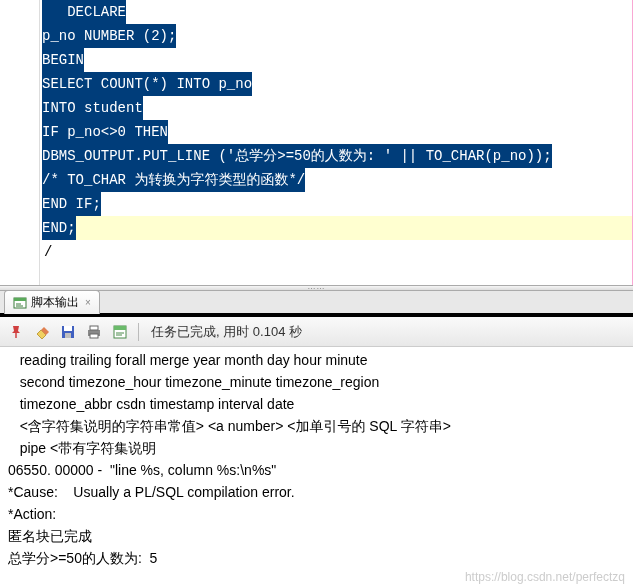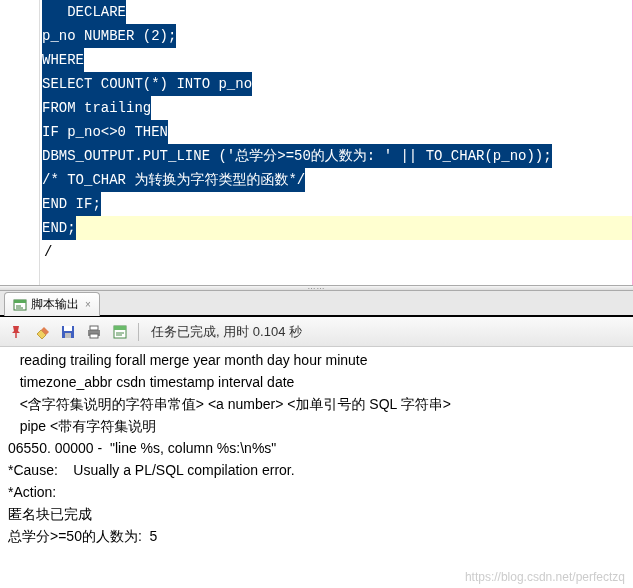--- a/index.html
+++ b/index.html
@@ -7,44 +7,44 @@
 .editor-pane { height: 285px; overflow: hidden; background: #fff; border-right: 1px solid #f9a8d4; }
 .gutter { float: left; width: 40px; background: #fff; border-right: 1px solid #ddd; height: 285px; }
 .code-area { margin-left: 40px; background: #fff; padding-left: 2px; position: relative; }
 .code-line { font-family: "Courier New", monospace; font-size: 14px; line-height: 24px; height: 24px; white-space: pre; }
 .sel { background: #003d7a; color: #fff; display: inline-block; height: 24px; }
 .cursor-line { background: #ffffd0; }
 .slash-line { font-family: "Courier New", monospace; font-size: 14px; line-height: 24px; height: 24px; padding-left: 2px; color: #000; }
 .splitter { height: 6px; background: linear-gradient(to bottom, #f5f5f5, #ddd); border-top: 1px solid #aaa; border-bottom: 1px solid #aaa; cursor: row-resize; display: flex; align-items: center; justify-content: center; }
 .splitter-dots { color: #888; font-size: 8px; letter-spacing: 1px; }
 .output-pane { height: 297px; display: flex; flex-direction: column; background: #fff; }
-.tab-bar { height: 26px; background: #e8e8e8; border-bottom: 2px solid #000000; display: flex; align-items: flex-end; padding-left: 4px; }
+.tab-bar { height: 26px; background: #e8e8e8; border-bottom: 4px solid #000000; display: flex; align-items: flex-end; padding-left: 4px; }
 .tab { background: linear-gradient(to bottom, #fff, #f0f0f0); border: 1px solid #aaa; border-bottom: none; border-radius: 4px 4px 0 0; padding: 3px 6px 3px 8px; display: flex; align-items: center; gap: 4px; height: 24px; margin-bottom: -1px; }
 .tab-icon { width: 14px; height: 14px; display: inline-flex; align-items: center; justify-content: center; }
 .tab-label { font-size: 12px; }
 .tab-close { color: #888; font-size: 10px; cursor: pointer; padding: 0 2px; }
 .toolbar { height: 30px; background: linear-gradient(to bottom, #fafafa, #e8e8e8); border-bottom: 1px solid #ccc; display: flex; align-items: center; padding: 0 6px; gap: 6px; }
 .tb-icon { width: 20px; height: 20px; display: inline-flex; align-items: center; justify-content: center; cursor: pointer; }
 .tb-sep { width: 1px; height: 18px; background: #bbb; margin: 0 2px; }
 .status-text { font-size: 13px; color: #333; margin-left: 4px; }
 .output-body { flex: 1; padding: 2px 8px; font-family: Liberation Sans, sans-serif; font-size: 14px; line-height: 22px; color: #000; overflow: hidden; background: #fff; }
 .out-line { white-space: pre; }
 .watermark { position: absolute; right: 8px; bottom: 4px; color: #ccc; font-size: 12px; font-family: Arial, sans-serif; margin-top: 37px; }
 </style>
 </head>
 <body>
 
 <div class="editor-pane">
   <div class="gutter"></div>
   <div class="code-area">
     <div class="code-line"><span class="sel">   DECLARE</span></div>
     <div class="code-line"><span class="sel">p_no NUMBER (2);</span></div>
-    <div class="code-line"><span class="sel">WHERE</span></div>
+    <div class="code-line"><span class="sel">BEGIN</span></div>
     <div class="code-line"><span class="sel">SELECT COUNT(*) INTO p_no</span></div>
-    <div class="code-line"><span class="sel">FROM trailing</span></div>
+    <div class="code-line"><span class="sel">INTO student</span></div>
     <div class="code-line"><span class="sel">IF p_no&lt;&gt;0 THEN</span></div>
     <div class="code-line"><span class="sel">DBMS_OUTPUT.PUT_LINE ('总学分&gt;=50的人数为: ' || TO_CHAR(p_no));</span></div>
     <div class="code-line"><span class="sel">/* TO_CHAR 为转换为字符类型的函数*/</span></div>
     <div class="code-line"><span class="sel">END IF;</span></div>
     <div class="code-line cursor-line"><span class="sel">END;</span></div>
     <div class="slash-line">/</div>
   </div>
 </div>
 
 <div class="splitter">
@@ -101,20 +101,21 @@
           <line x1="4" y1="9" x2="12" y2="9" stroke="#4a8a4a"></line>
           <line x1="4" y1="11" x2="10" y2="11" stroke="#4a8a4a"></line>
         </svg>
     </span>
     <span class="tb-sep"></span>
     <span class="status-text">任务已完成, 用时 0.104 秒</span>
   </div>
 
   <div class="output-body">
     <div class="out-line">   reading trailing forall merge year month day hour minute</div>
+    <div class="out-line">   second timezone_hour timezone_minute timezone_region</div>
     <div class="out-line">   timezone_abbr csdn timestamp interval date</div>
     <div class="out-line">   &lt;含字符集说明的字符串常值&gt; &lt;a number&gt; &lt;加单引号的 SQL 字符串&gt;</div>
     <div class="out-line">   pipe &lt;带有字符集说明</div>
     <div class="out-line">06550. 00000 -  "line %s, column %s:\n%s"</div>
     <div class="out-line">*Cause:    Usually a PL/SQL compilation error.</div>
     <div class="out-line">*Action:</div>
     <div class="out-line">匿名块已完成</div>
     <div class="out-line">总学分&gt;=50的人数为:  5</div>
   </div>
 </div>

